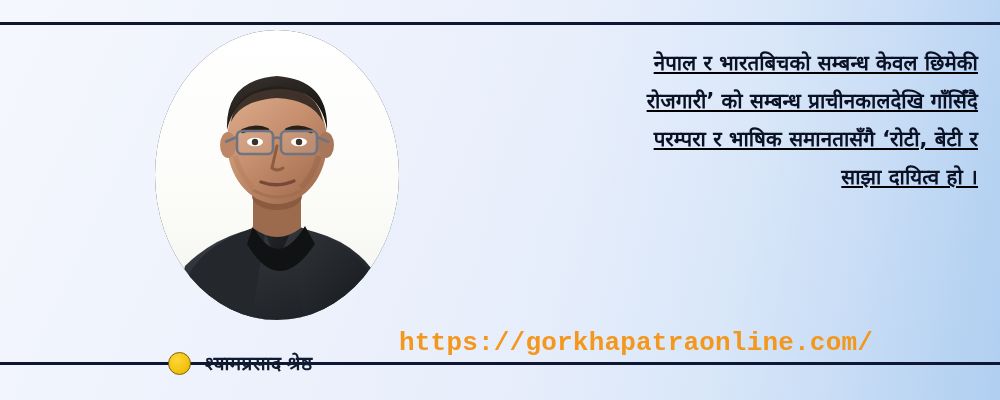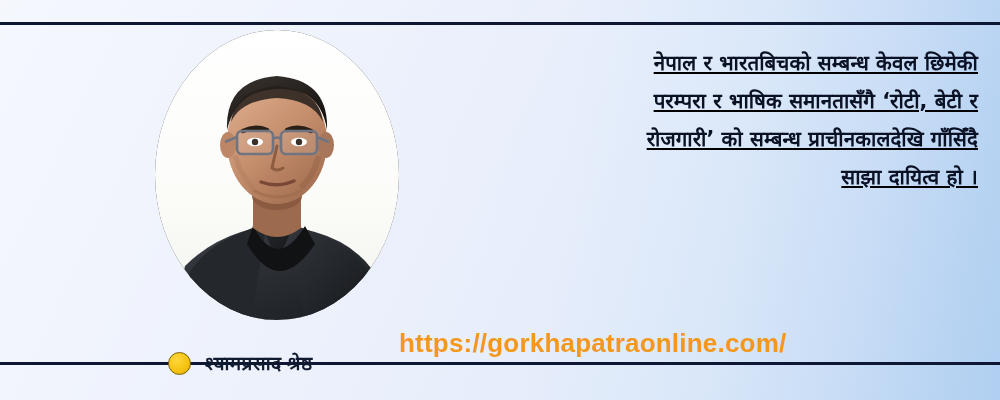--- a/index.html
+++ b/index.html
@@ -99,21 +99,21 @@
     color: #111b30;
     letter-spacing: 0.4px;
     white-space: nowrap;
   }
 
   
   .site-url {
     position: absolute;
     left: 399px;
     top: 328px;
-    font-family: Liberation Sans, sans-serif;
+    font-family: Liberation Mono, monospace;
     font-size: 26px;
     font-weight: 700;
     color: #f3971d;
     letter-spacing: 0.2px;
     white-space: nowrap;
     z-index: 6;
   }
 
   
   .quote-block {
@@ -228,18 +228,18 @@
 
   <div class="byline">
     <span class="gold-dot"></span>
     <span class="byline-name">श्यामप्रसाद श्रेष्ठ</span>
   </div>
 
   <div class="site-url">https://gorkhapatraonline.com/</div>
 
   <div class="quote-block">
     <div class="quote-line">नेपाल र भारतबिचको सम्बन्ध केवल छिमेकी</div>
+    <div class="quote-line">रोजगारी’ को सम्बन्ध प्राचीनकालदेखि गाँसिँदै</div>
     <div class="quote-line">परम्परा र भाषिक समानतासँगै ‘रोटी, बेटी र</div>
-    <div class="quote-line">रोजगारी’ को सम्बन्ध प्राचीनकालदेखि गाँसिँदै</div>
     <div class="quote-line">साझा दायित्व हो ।</div>
   </div>
 
 </div>
 
 </body></html>

